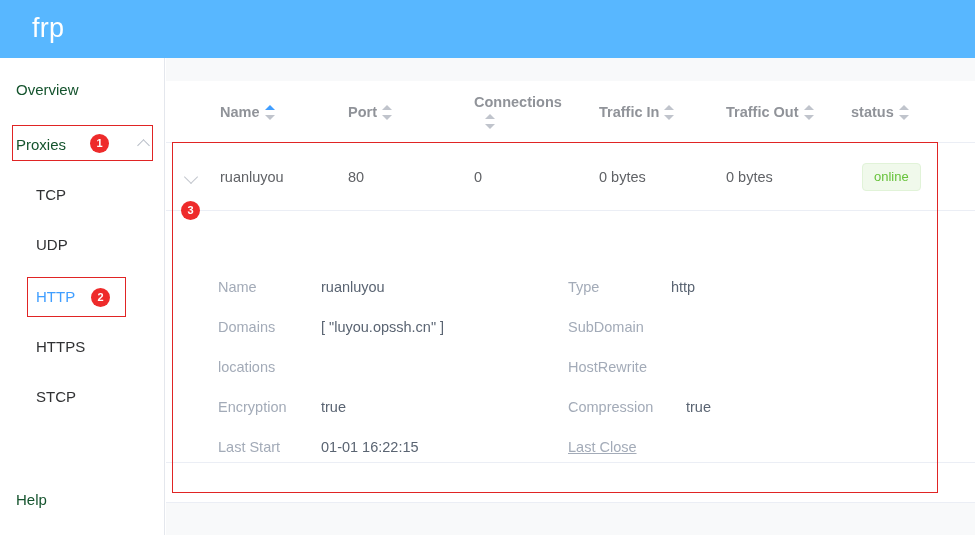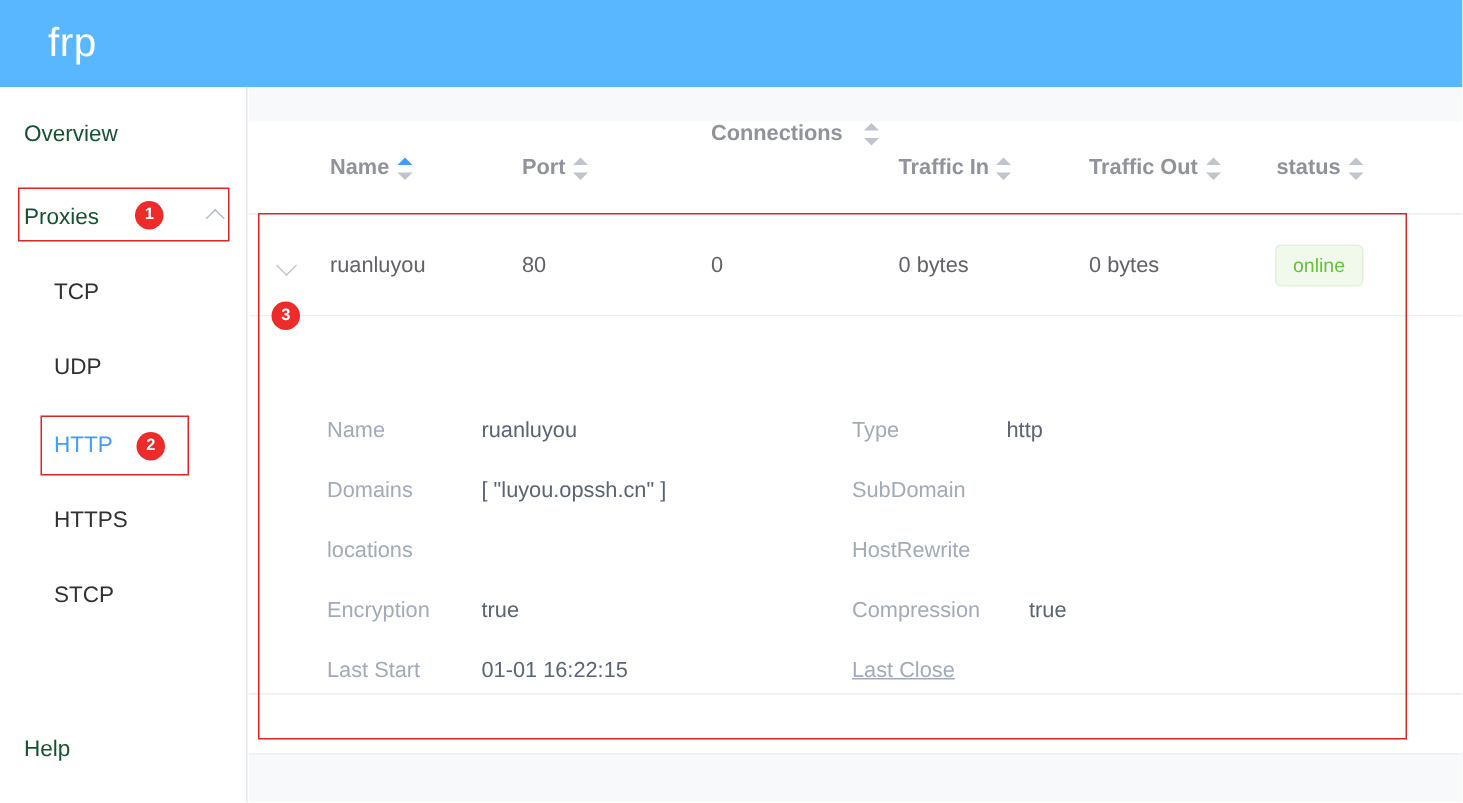--- a/index.html
+++ b/index.html
@@ -75,21 +75,21 @@
   
   .table { position: absolute; left: 0; top: 23px; width: 809px; }
   .thead {
     position: relative; height: 62px; border-bottom: 1px solid #ebeef5;
   }
   .th {
     position: absolute; top: 0; height: 62px;
     font-size: 14.5px; font-weight: 700; color: #909399;
     display: flex; align-items: center; gap: 5px;
   }
-  .th.wrap { flex-direction: row; align-items: flex-start;
+  .th.wrap { flex-direction: column; align-items: flex-start;
              justify-content: center; gap: 3px; }
   .caret {
     display: inline-block; width: 10px; height: 17px; position: relative;
     flex: 0 0 auto;
   }
   .caret i { position: absolute; left: 0; width: 0; height: 0;
              border-left: 5px solid transparent; border-right: 5px solid transparent; }
   .caret i.up { top: 1px; border-bottom: 5px solid #c0c4cc; }
   .caret i.dn { bottom: 1px; border-top: 5px solid #c0c4cc; }
   .caret.asc i.up { border-bottom-color: #409eff; }
@@ -108,21 +108,21 @@
   }
   .expander::before {
     content: ""; position: absolute; left: 2px; top: 3px;
     width: 9px; height: 9px;
     border-right: 1.6px solid #c3c7ce; border-bottom: 1.6px solid #c3c7ce;
     transform: rotate(45deg);
   }
   .badge-online {
     display: inline-block; padding: 5px 11px;
     background: #f0f9eb; border: 1px solid #e1f3d8; border-radius: 4px;
-    color: #67c23a; font-size: 13px; line-height: 1.2;
+    color: #67c23a; font-size: 13px; line-height: 1.2; margin-left: 12px;
   }
 
   
   .detail { position: relative; height: 252px; background: #fff;
             border-bottom: 1px solid #ebeef5; }
   .btn-traffic {
     position: absolute; left: 50px; top: 12px;
     padding: 9px 15px; background: #4aa8f0; border-radius: 4px;
     color: #fff; font-size: 13px; cursor: pointer; border: none;
     font-family: "Liberation Sans", sans-serif;

